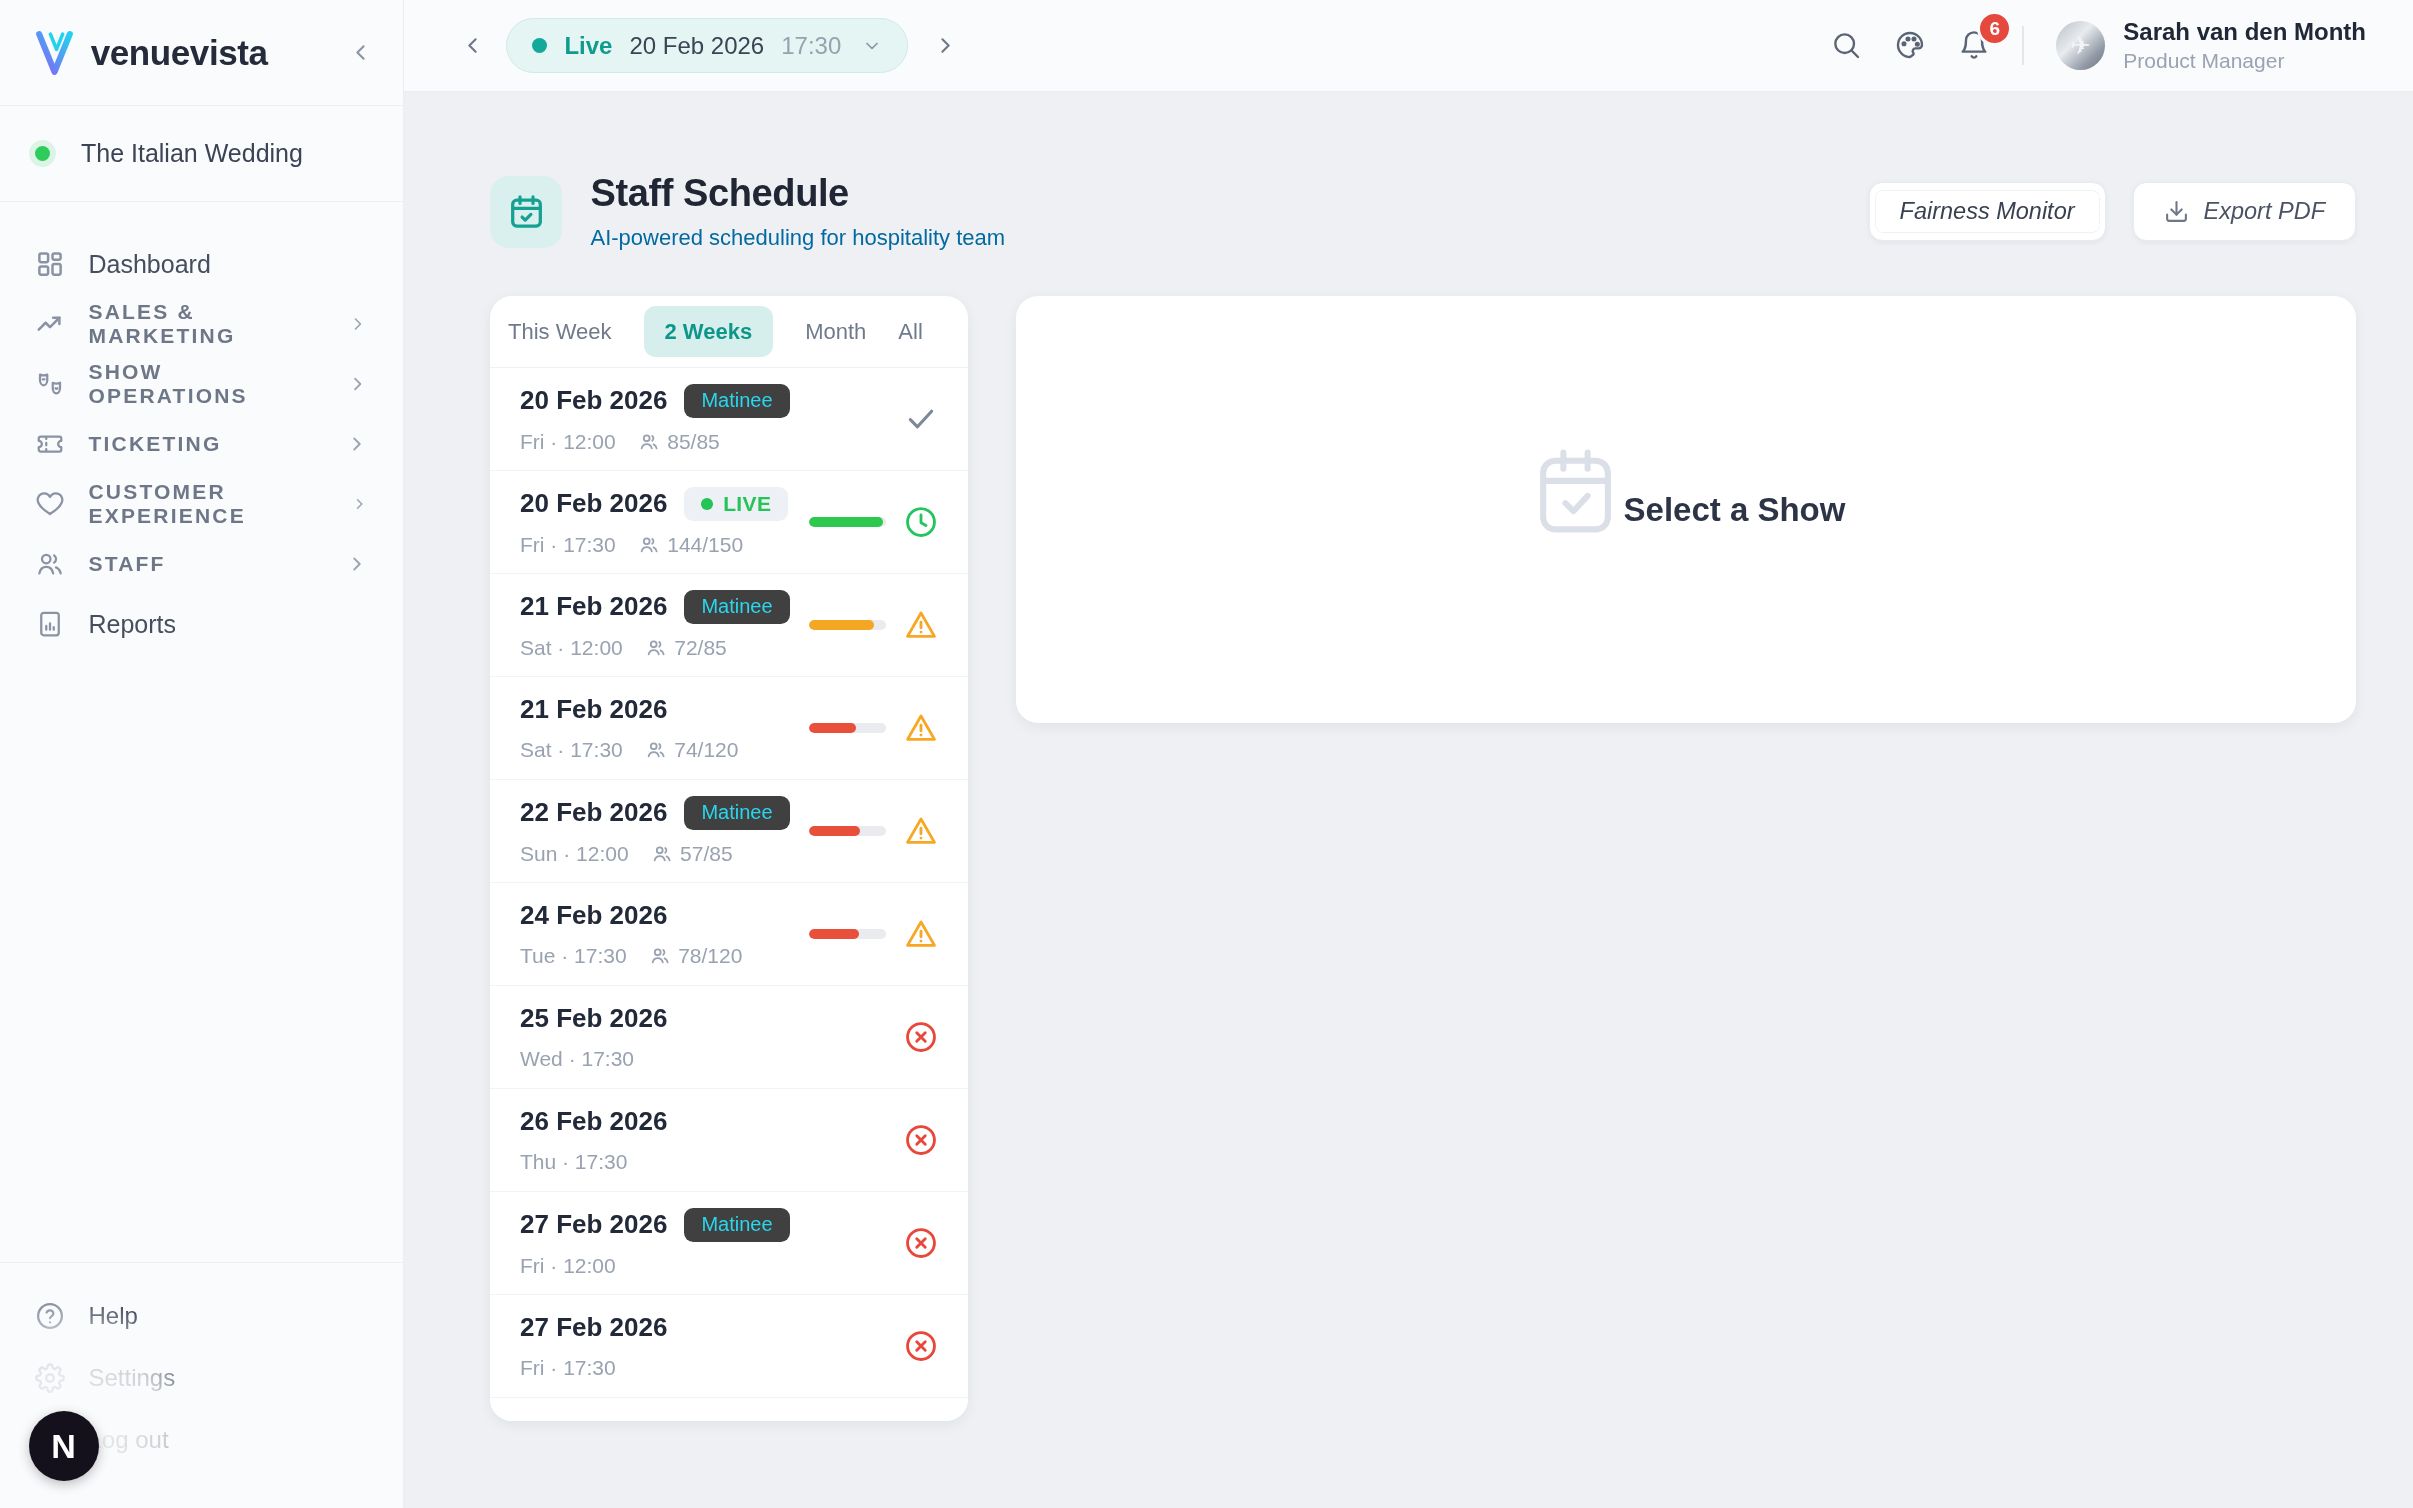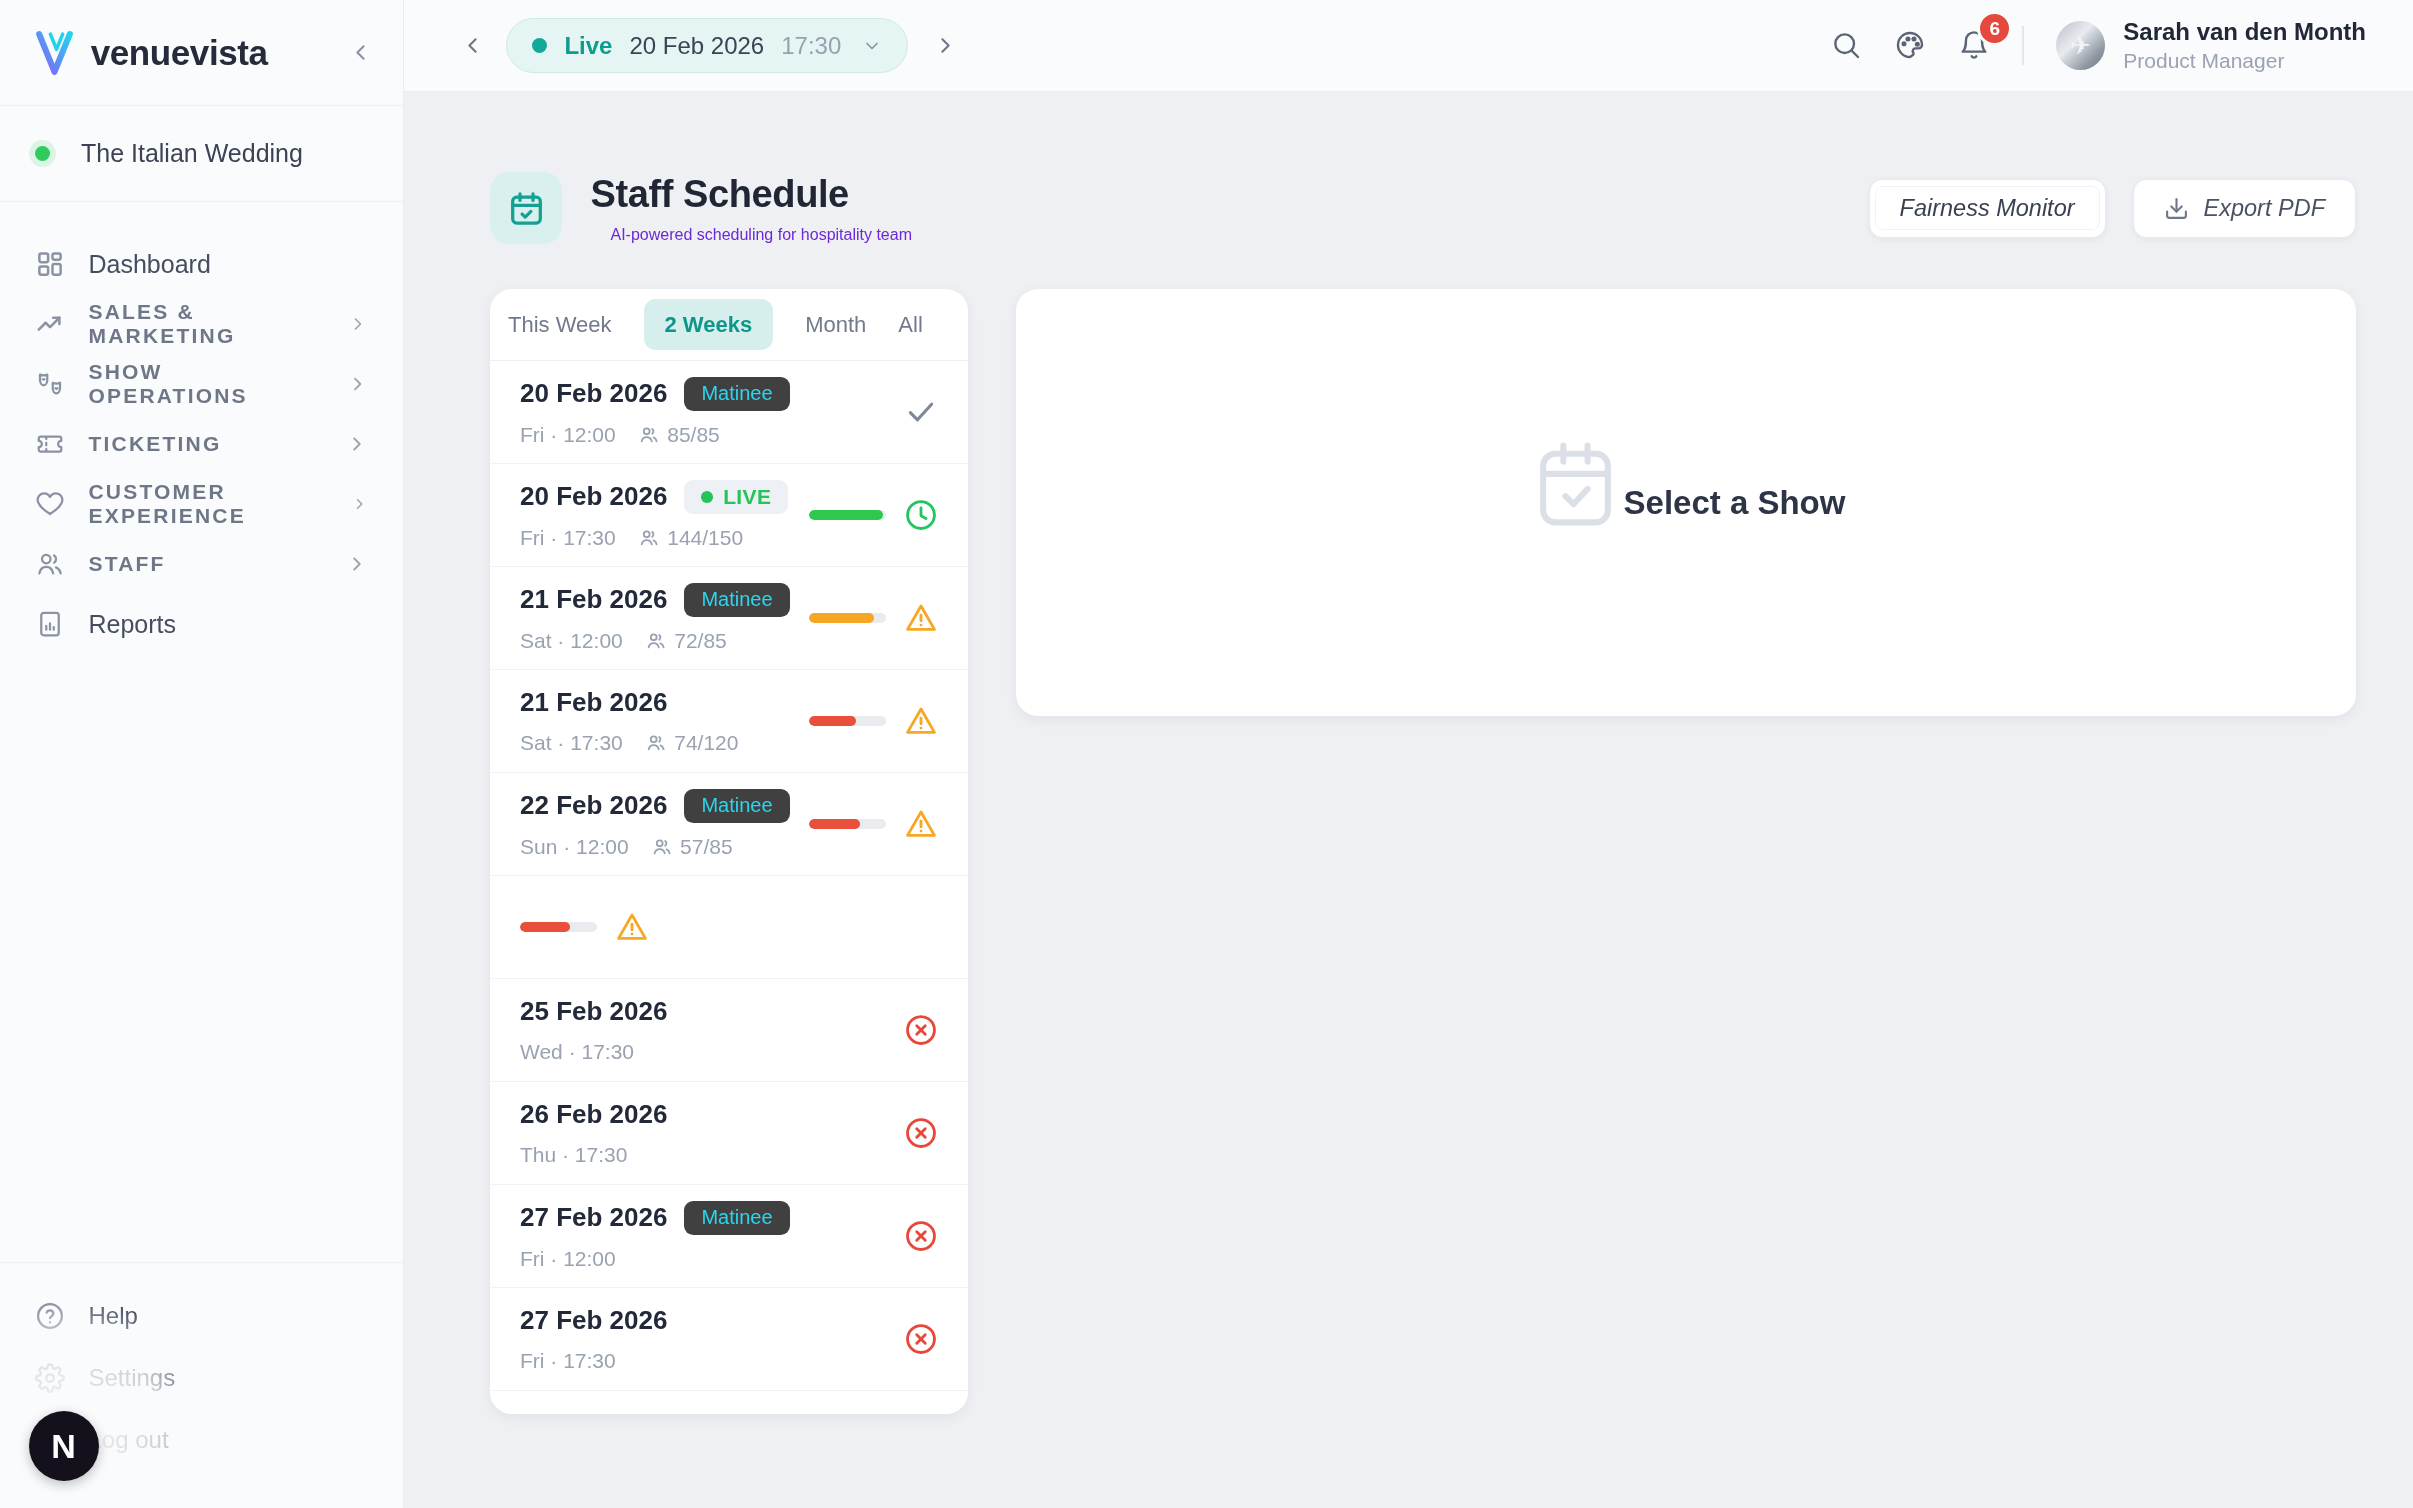--- a/index.html
+++ b/index.html
@@ -96,21 +96,21 @@
 
   
   .main { position:absolute; left:404px; right:0; top:92px; bottom:0; padding:80px 57px 0 86px; }
   .page-header { display:flex; align-items:center; }
   .page-icon {
     width:72px; height:72px; border-radius:18.4px; background:#d9f0ee;
     display:flex; align-items:center; justify-content:center; color:#14a192; flex:0 0 auto;
   }
   .page-titles { margin-left:28.5px; }
   .page-title { font-size:38px; font-weight:700; color:#202634; letter-spacing:-0.4px; }
-  .page-subtitle { font-size:16px; color:#6d28d9; margin-top:10px;margin-left:20px; }
+  .page-subtitle { font-size:22px; color:#0369a1; margin-top:10px; }
   .header-actions { margin-left:auto; display:flex; gap:27px; align-items:center; }
   .btn {
     height:59px; display:flex; align-items:center; gap:15px; padding:0 30px;
     background:#fff; border:1.7px solid #e7eaf0; border-radius:13.4px;
     font-size:23.5px; font-weight:500; color:#39404f; cursor:pointer;
     box-shadow:0 1.7px 6.7px rgba(22,30,50,.05);
     font-style:italic;
   }
   .btn-fairness { position:relative; }
   .btn-fairness::after {
@@ -559,20 +559,38 @@
 
       <svg class="st-icon st-warning" viewBox="0 0 24 24" fill="none" stroke="currentColor" stroke-width="2" stroke-linecap="round" stroke-linejoin="round">
                 <path d="M12 3.5L21.5 20h-19L12 3.5z"></path>
                 <path d="M12 10v4"></path>
                 <path d="M12 17h.01"></path>
               </svg>
 
     </div>
   </div>
           <div class="show-row">
+    <div class="row-left">
+      <div class="row-top">
+        <span class="show-date">24 Feb 2026</span>
+
+      </div>
+      <div class="row-meta">
+        <span>Tue · 17:30</span>
+        <span class="att-group">
+          <svg class="picon" width="22" height="22" viewBox="0 0 24 24" fill="none" stroke="currentColor" stroke-width="2" stroke-linecap="round" stroke-linejoin="round">
+                    <circle cx="9.5" cy="8" r="3.2"></circle>
+                    <path d="M4 19c.6-2.8 2.7-4.7 5.5-4.7S14.4 16.2 15 19"></path>
+                    <path d="M15.5 5.4a3.2 3.2 0 010 5.2"></path>
+                    <path d="M17 14.6c1.7.7 2.9 2.3 3.3 4.4"></path>
+                  </svg>
+          <span>78/120</span>
+        </span>
+      </div>
+    </div>
     <div class="row-right">
       <span class="bar-track">
                 <span class="bar-fill fill-red" style="width: 65%; display: block;"></span>
               </span>
 
       <svg class="st-icon st-warning" viewBox="0 0 24 24" fill="none" stroke="currentColor" stroke-width="2" stroke-linecap="round" stroke-linejoin="round">
                 <path d="M12 3.5L21.5 20h-19L12 3.5z"></path>
                 <path d="M12 10v4"></path>
                 <path d="M12 17h.01"></path>
               </svg>

